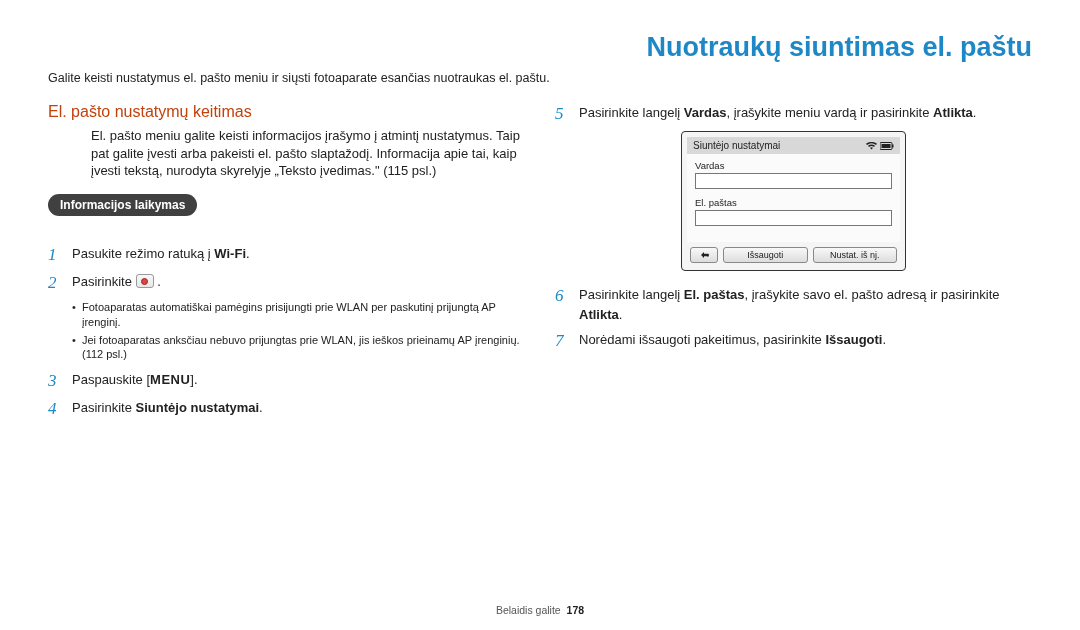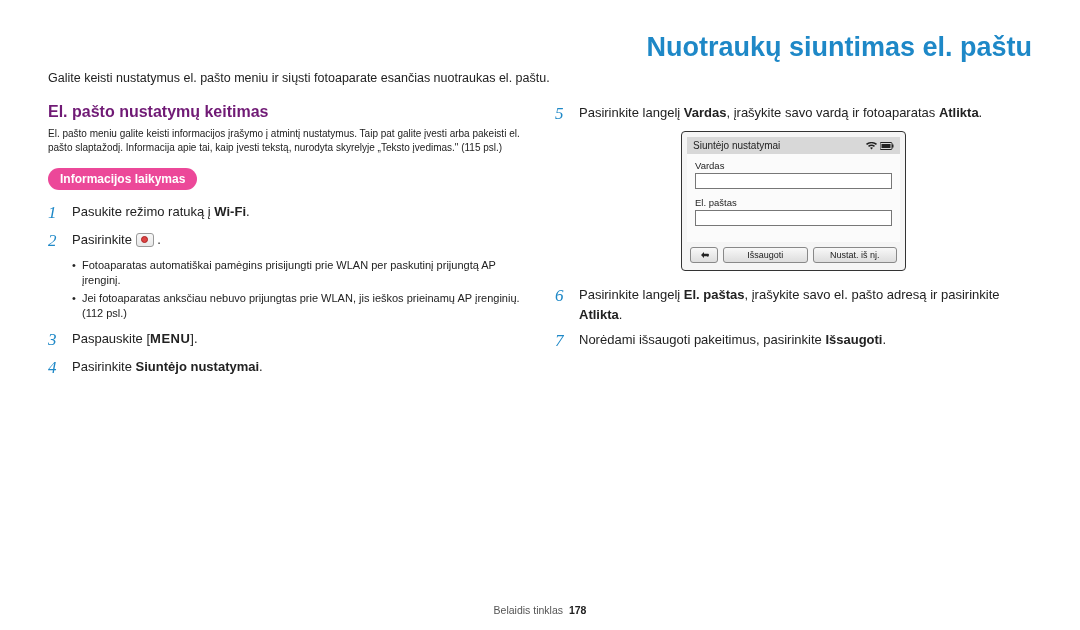--- a/index.html
+++ b/index.html
@@ -25,39 +25,40 @@
   }
   .columns {
     display: flex;
     gap: 30px;
   }
   .col {
     flex: 1;
     min-width: 0;
   }
   .section-title {
-    color: #701a75;
+    color: #c2410c;
     font-size: 16px;
-    font-weight: 700;
+    font-weight: 400;
     margin-bottom: 6px;
   }
   .section-desc {
-    font-size: 10px;
+    font-size: 13px;
     line-height: 1.35;
     margin-bottom: 14px;
+    margin-left: 43px;
   }
   .badge {
     display: inline-block;
-    background: #ec4899;
+    background: #404040;
     color: #fff;
     font-size: 12px;
     font-weight: 600;
     padding: 4px 12px;
     border-radius: 11px;
-    margin-bottom: 12px;
+    margin-bottom: 28px;
   }
   .step {
     display: flex;
     align-items: flex-start;
     gap: 10px;
     margin-bottom: 6px;
   }
   .step-num {
     color: #1e88c7;
     font-style: italic;
@@ -241,21 +242,21 @@
         <span>Pasirinkite </span><b>Siuntėjo nustatymai</b><span>.</span>
       </span>
     </div>
   </div>
 
   <div class="col">
 
     <div class="step">
       <span class="step-num">5</span>
       <span class="step-body">
-        <span>Pasirinkite langelį </span><b>Vardas</b><span>, įrašykite savo vardą ir fotoaparatas </span><b>Atlikta</b><span>.</span>
+        <span>Pasirinkite langelį </span><b>Vardas</b><span>, įrašykite meniu vardą ir pasirinkite </span><b>Atlikta</b><span>.</span>
       </span>
     </div>
 
     <div class="device-shot">
       <div class="ds-header">
         <span>Siuntėjo nustatymai</span>
         <span class="ds-icons">
           <svg width="11" height="8" viewBox="0 0 11 8">
               <path d="M5.5 7.5 L4 5.8 Q5.5 4.8 7 5.8 Z M2 3.8 Q5.5 1 9 3.8 L8 5 Q5.5 3 3 5 Z M0 1.8 Q5.5 -2 11 1.8 L10 3 Q5.5 -0.5 1 3 Z" fill="#222"></path>
             </svg>
@@ -294,14 +295,14 @@
       <span class="step-num">7</span>
       <span class="step-body">
         <span>Norėdami išsaugoti pakeitimus, pasirinkite </span><b>Išsaugoti</b><span>.</span>
       </span>
     </div>
 
   </div>
 </div>
 
 <div class="footer">
-  <span>Belaidis tinklas</span>&nbsp;&nbsp;<span class="pg">178</span>
+  <span>Belaidis galite</span>&nbsp;&nbsp;<span class="pg">178</span>
 </div>
 
 </body></html>

